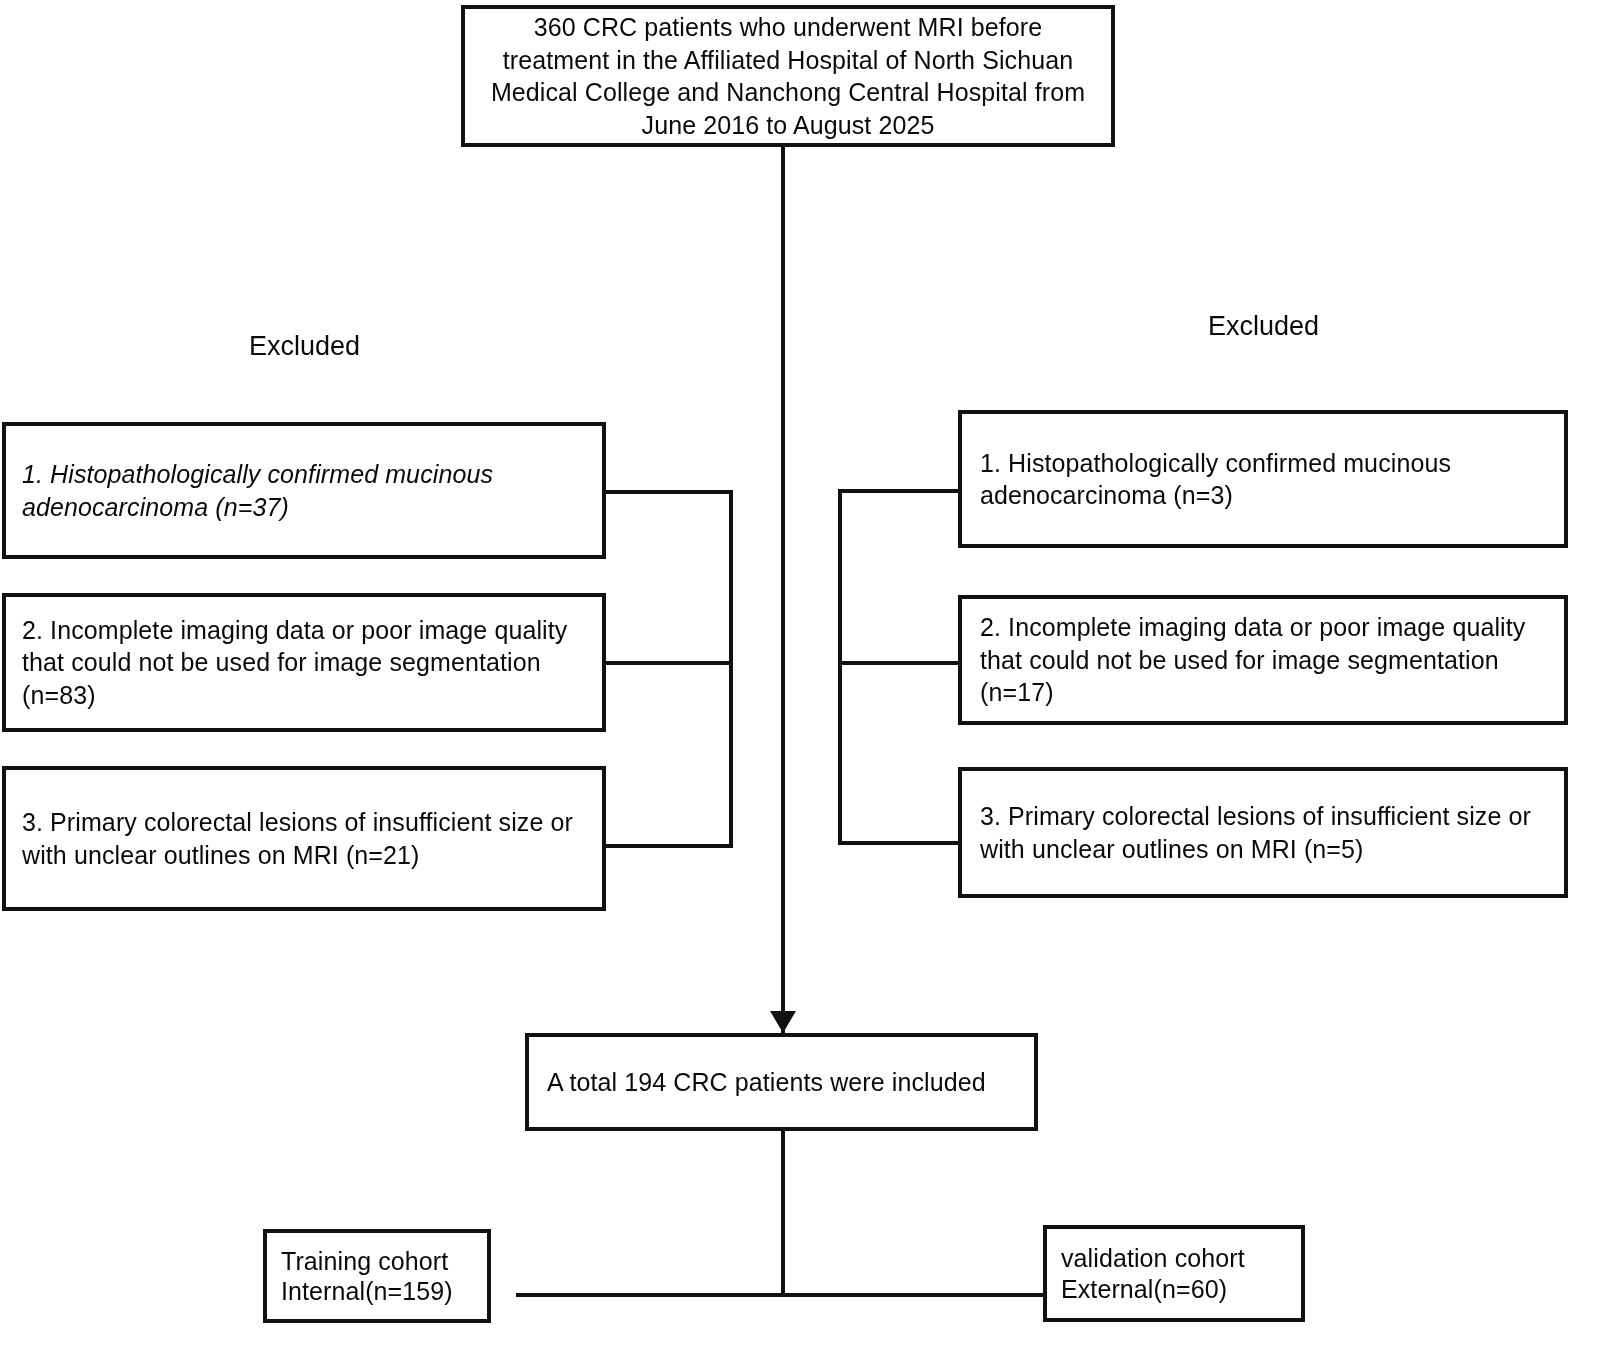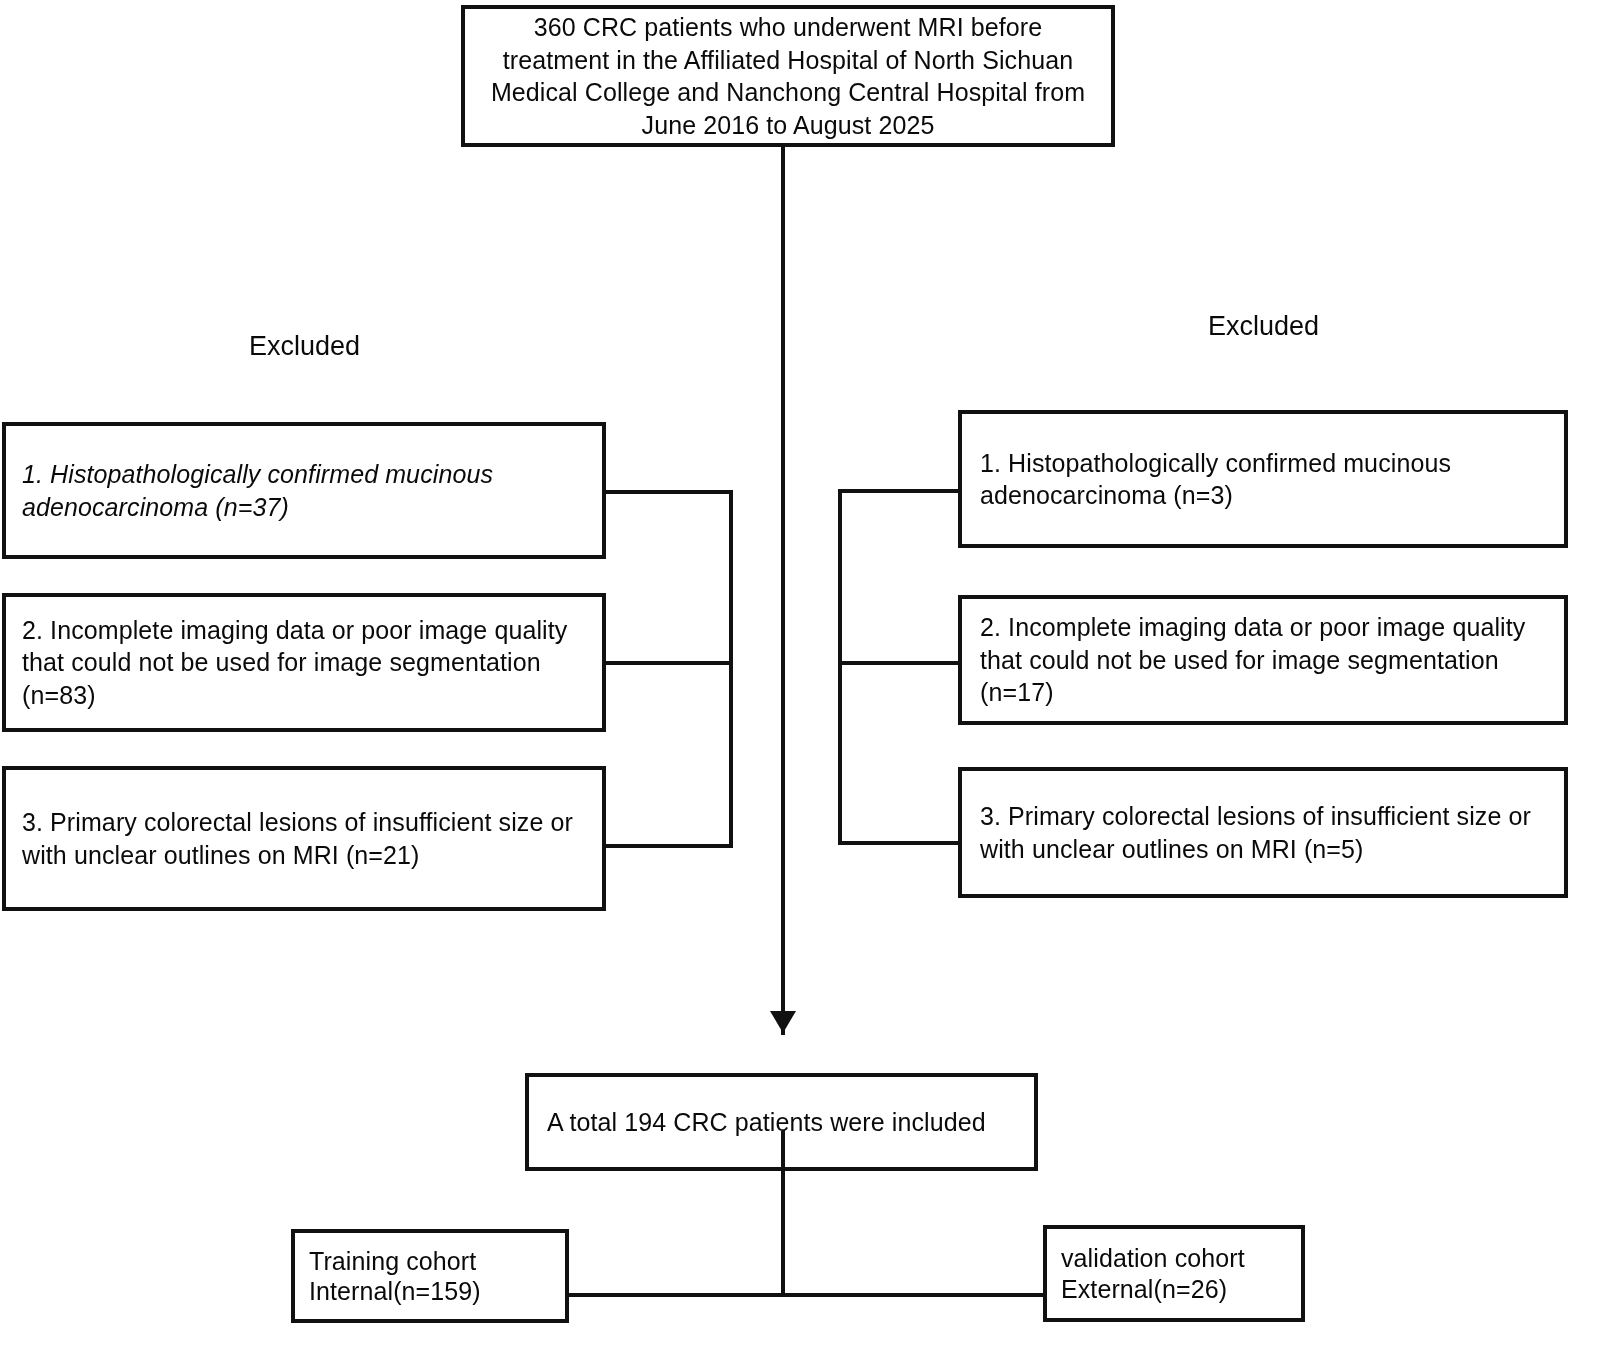--- a/index.html
+++ b/index.html
@@ -85,27 +85,27 @@
   #box-right-2 { left: 958px; top: 595px; width: 610px; height: 130px; padding: 0 18px; }
   #box-right-3 { left: 958px; top: 767px; width: 610px; height: 131px; padding: 0 18px; }
 
   
   #rbr-v   { left: 838px; top: 489px; height: 356px; }
   #rbr-h1  { left: 838px; top: 489px; width: 124px; }
   #rbr-h2  { left: 838px; top: 661px; width: 124px; }
   #rbr-h3  { left: 838px; top: 841px; width: 124px; }
 
   
-  #box-included { left: 525px; top: 1033px; width: 513px; height: 98px; padding: 0 18px; margin-top: 40px; }
+  #box-included { left: 525px; top: 1033px; width: 513px; height: 98px; padding: 0 18px; }
 
   
   #split-v  { left: 781px; top: 1131px; height: 166px; }
   #split-h  { left: 516px; top: 1293px; width: 531px; }
 
-  #box-training   { left: 263px; top: 1229px; width: 278px; height: 94px; padding: 0 14px; margin-left: 28px; }
+  #box-training   { left: 263px; top: 1229px; width: 228px; height: 94px; padding: 0 14px; }
   #box-validation { left: 1043px; top: 1225px; width: 262px; height: 97px; padding: 0 14px; }
   #box-training .txt, #box-validation .txt { font-size: 25px; line-height: 1.22; }
 </style>
 </head>
 <body>
 
 <div id="canvas">
 
   <div class="box" id="box-source">
     <span class="txt">360 CRC patients who underwent MRI before treatment  in the Affiliated Hospital of North Sichuan Medical College and Nanchong Central Hospital from June 2016 to August 2025</span>
@@ -154,16 +154,16 @@
 
   <div class="line-v" id="split-v"></div>
   <div class="line-h" id="split-h"></div>
 
   <div class="box" id="box-training">
     <span class="txt">Training cohort
 Internal(n=159)</span>
   </div>
   <div class="box" id="box-validation">
     <span class="txt">validation cohort
-External(n=26)</span>
+External(n=60)</span>
   </div>
 
 </div>
 
 </body></html>

